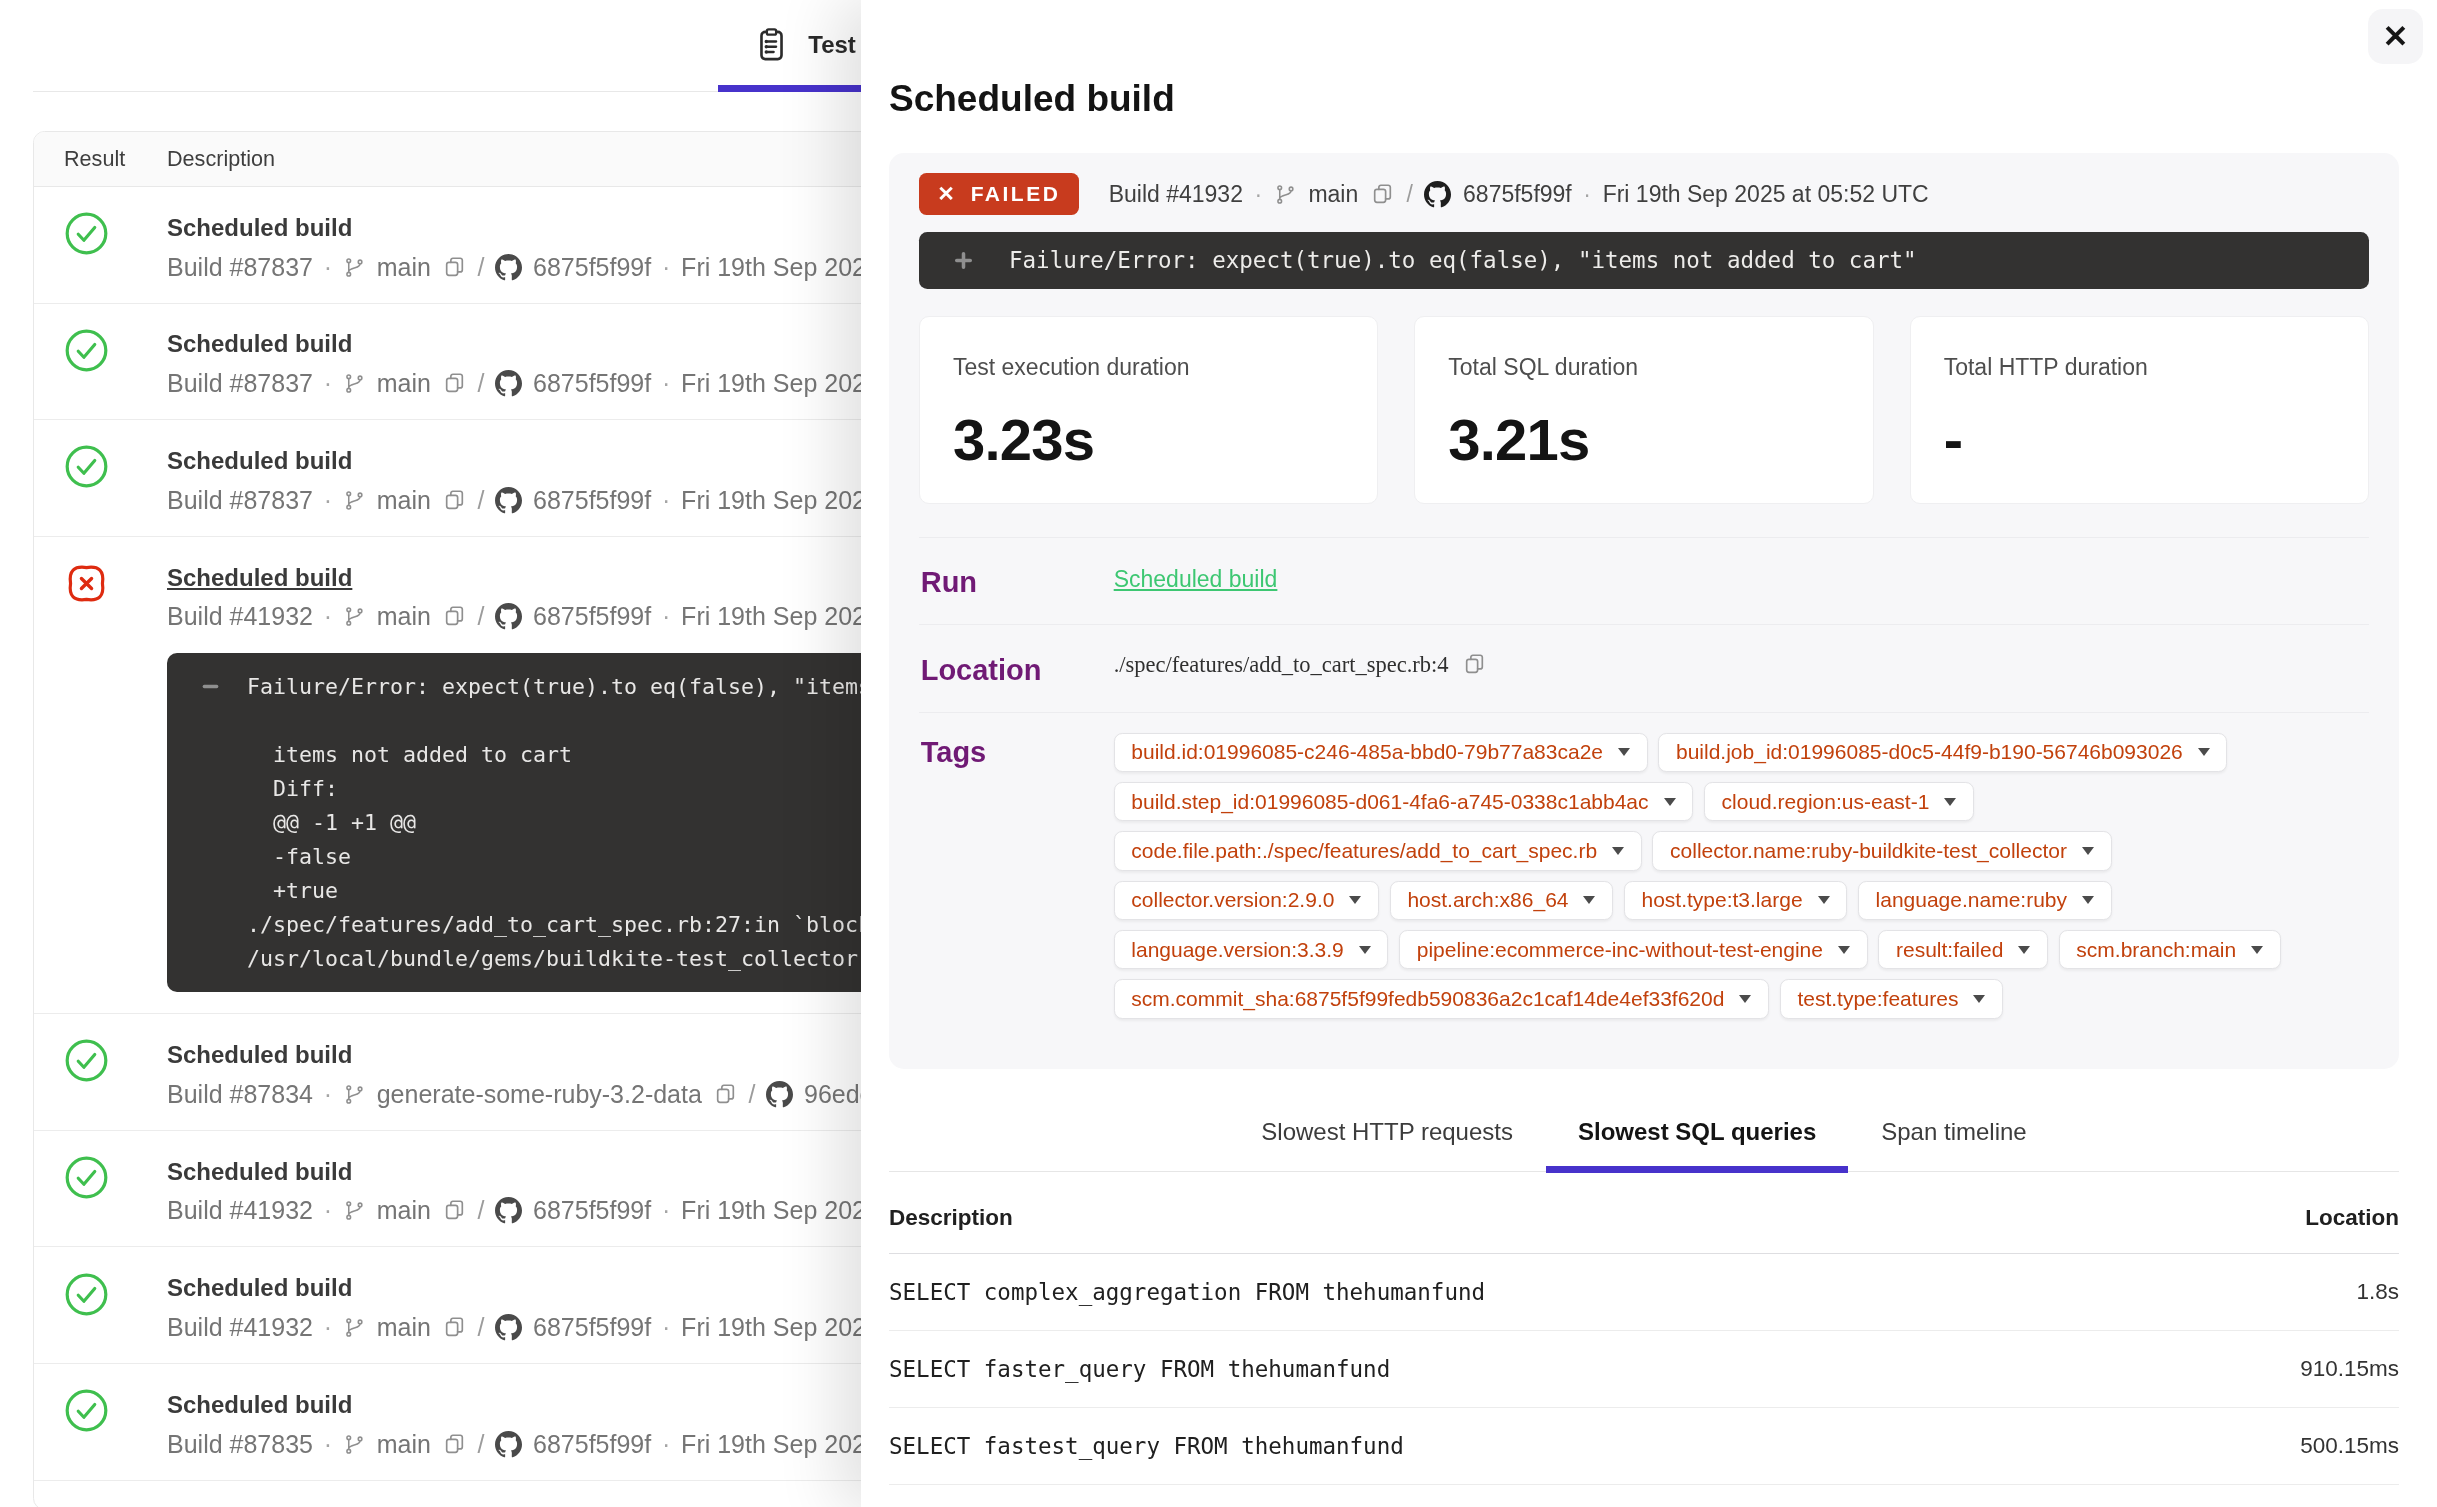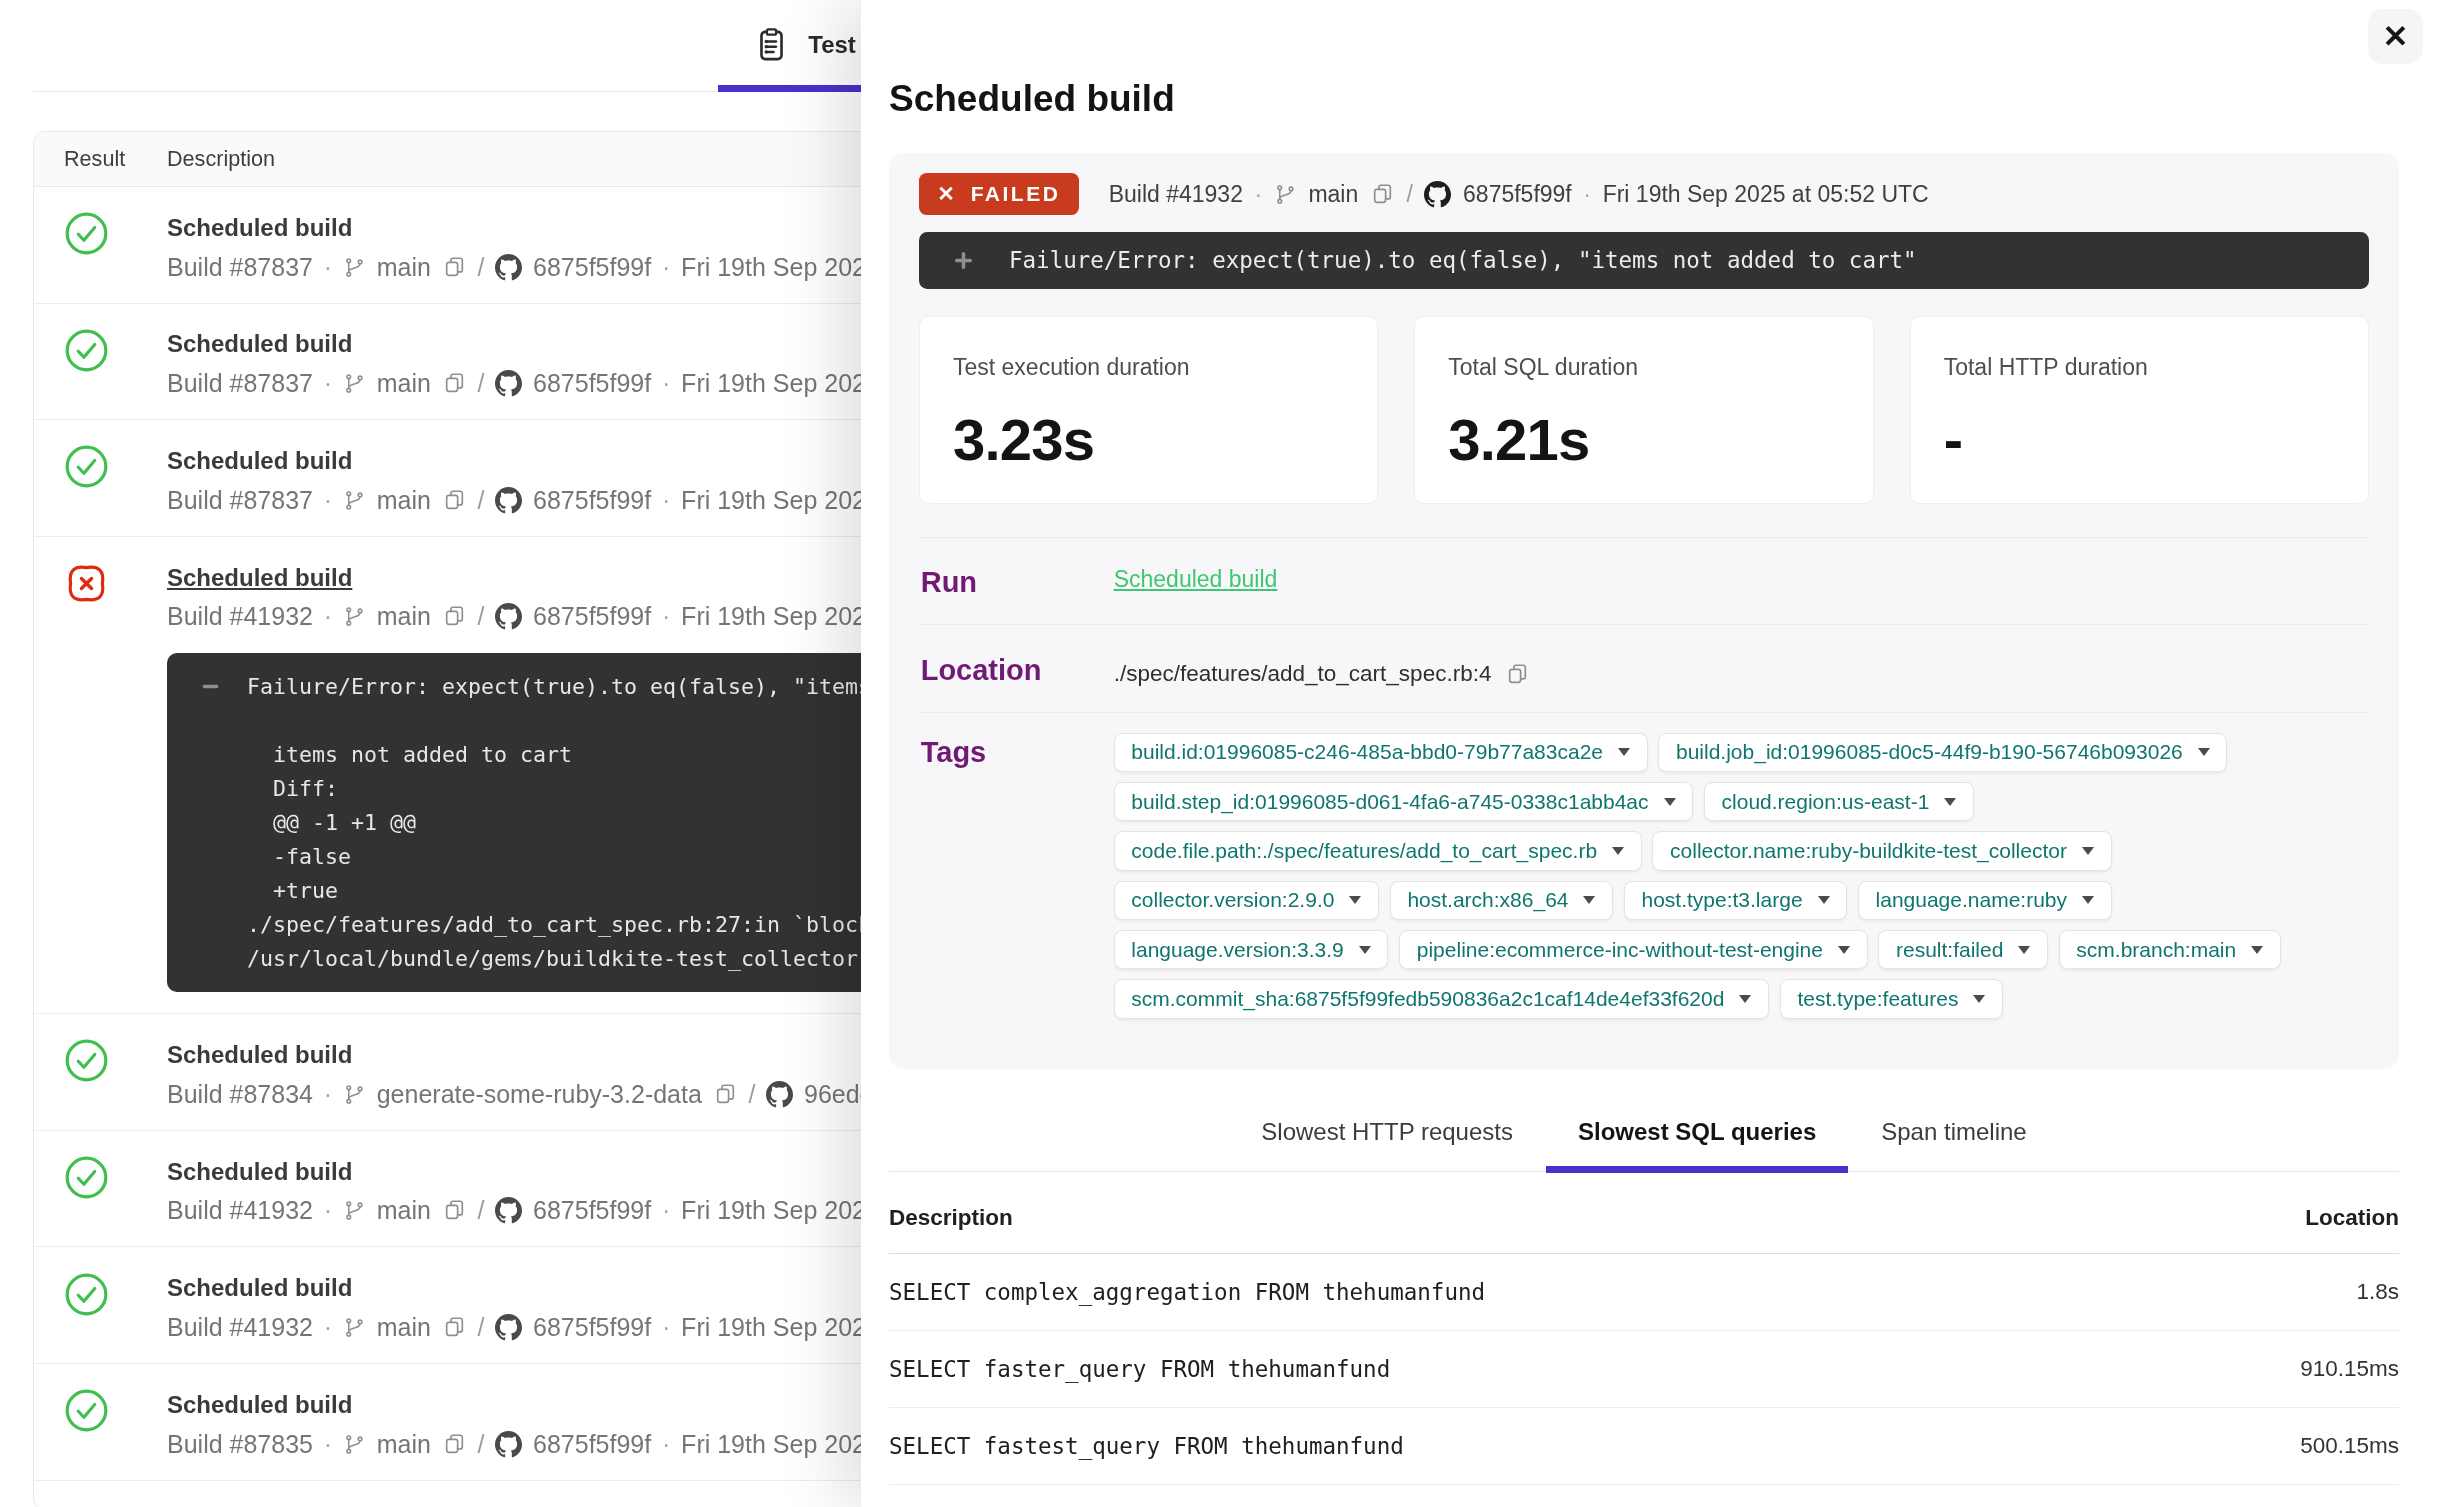--- a/index.html
+++ b/index.html
@@ -52,24 +52,24 @@
   .banner{margin-top:16.6px;height:57px;background:var(--code-bg);border-radius:8.3px;display:flex;align-items:center;
           gap:33px;padding:0 32px;color:#EDECEA;font-family:"DejaVu Sans Mono",monospace;font-size:22.5px}
   .stats{margin-top:27px;display:grid;grid-template-columns:1fr 1fr 1fr;gap:36px}
   .scard{background:#fff;border:1.7px solid #EFEFF1;border-radius:10px;padding:37px 33px;height:188px}
   .slabel{font-size:23px;color:#4E4E4E}
   .svalue{margin-top:25px;font-size:58px;font-weight:600;color:#141414;letter-spacing:-0.8px}
   .d-details{margin-top:33px}
   .drow{display:flex;border-top:1.7px solid #ECECEF;padding:25px 1.7px}
   .dlabel{width:193px;flex:none;font-size:29px;font-weight:700;color:#701a75;padding-top:3.3px}
   .run-link{font-size:23px;color:var(--link-green);text-decoration:underline;padding-top:3.3px;cursor:pointer}
-  .loc-val{display:flex;align-items:flex-end;gap:13.3px;font-family:Liberation Sans, sans-serif;font-size:22.5px;color:#2F2F2F;padding-top:1.7px}
+  .loc-val{display:flex;align-items:flex-start;gap:13.3px;font-family:Liberation Serif, serif;font-size:22.5px;color:#2F2F2F;padding-top:1.7px}
   .tagwrap{display:flex;flex-wrap:wrap;gap:10px 10.8px;flex:1}
   .chip{display:inline-flex;align-items:center;gap:15px;background:#fff;border:1.7px solid #E3E3E6;border-radius:8.3px;
-        padding:6.7px 16.6px;font-size:21px;color:#0f766e;box-shadow:0 1.7px 2.5px rgba(0,0,0,.05);white-space:nowrap;cursor:pointer}
+        padding:6.7px 16.6px;font-size:21px;color:#c2410c;box-shadow:0 1.7px 2.5px rgba(0,0,0,.05);white-space:nowrap;cursor:pointer}
   .caret{width:0;height:0;border-left:6.7px solid transparent;border-right:6.7px solid transparent;border-top:8.3px solid #4B4B4B}
   .d-tabs{margin-top:28px;display:flex;justify-content:center;gap:65px;border-bottom:1.7px solid #E6E6E6}
   .d-tab{position:relative;padding:21.6px 0 25px;font-size:24px;color:#3C3C3C;cursor:pointer;white-space:nowrap}
   .d-tab.active{color:#141414;font-weight:700}
   .d-tab.active::after{content:"";position:absolute;left:-32px;right:-32px;bottom:-1.7px;height:6.7px;background:var(--purple)}
   .sql-head{display:flex;justify-content:space-between;padding:33px 0 21.6px;font-size:22.5px;font-weight:700;
             color:#202020;border-bottom:1.7px solid #DEDEE1}
   .sql-row{display:flex;justify-content:space-between;align-items:center;height:77px;border-bottom:1.7px solid #ECECEC}
   .sql-q{font-family:"DejaVu Sans Mono",monospace;font-size:22.5px;color:#202020}
   .sql-d{font-size:22.5px;color:#333}

